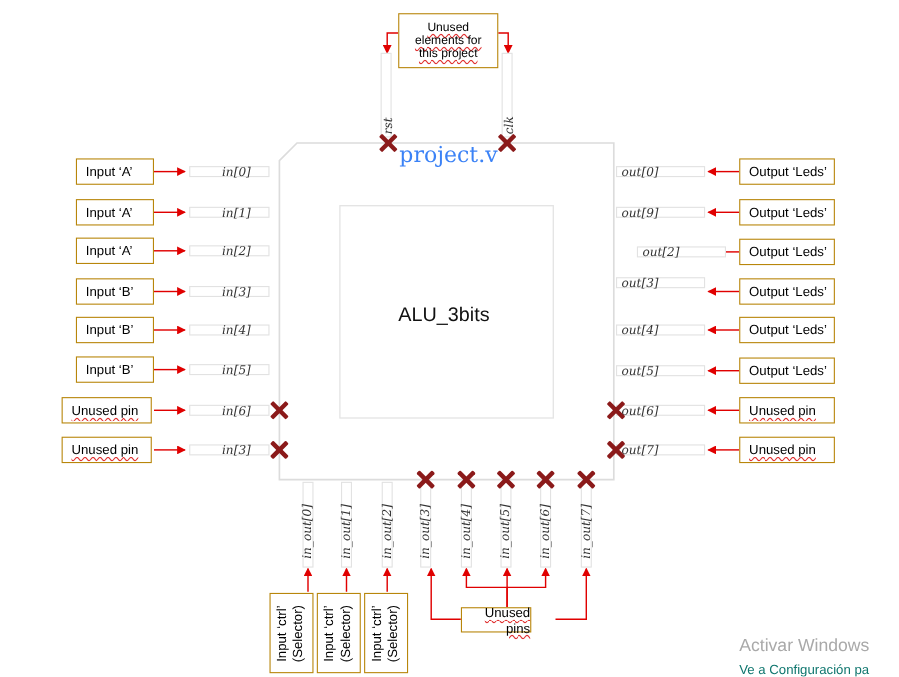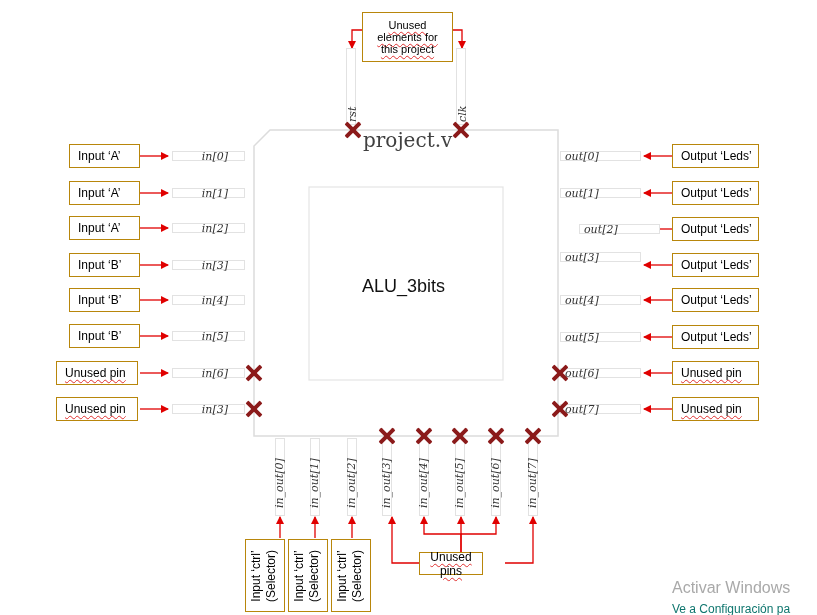--- a/index.html
+++ b/index.html
@@ -3,35 +3,35 @@
 <meta charset="utf-8">
 <style>
   html, body { margin:0; padding:0; }
   body { width:817px; height:615px; position:relative; background:#ffffff; overflow:hidden;
          font-family:"Liberation Sans", sans-serif; }
   svg.wires { position:absolute; left:0; top:0; width:817px; height:615px; }
   .box { position:absolute; border:1.5px solid #b8860b; background:#fff; box-sizing:border-box;
          display:flex; align-items:center; justify-content:center; font-size:12px; color:#000;
          font-family:"Liberation Sans", sans-serif; text-align:center; line-height:14px; }
   .box.left { justify-content:flex-start; padding-left:8px; }
-  .squig { text-decoration:underline wavy #e03030; text-decoration-thickness:1px; text-underline-offset:2px; }
+  .squig { text-decoration:underline wavy #e03030; text-decoration-thickness:1px; text-underline-offset:2px;text-align:right; }
   .pin { position:absolute; height:10px; border:1px solid #e2e2e2; background:#fff; box-sizing:border-box;
          font-family:"DejaVu Serif", serif; font-style:italic; font-size:11px; color:#333;
          display:flex; align-items:center; }
   .pin.in { justify-content:flex-end; padding-right:16px; }
   .pin.out { justify-content:flex-start; padding-left:4px; }
   .vpin { position:absolute; width:10px; border:1px solid #e2e2e2; background:#fff; box-sizing:border-box; }
   .vlabel { position:absolute; font-family:"DejaVu Serif", serif; font-style:italic; font-size:11px; color:#333;
             transform:rotate(-90deg); transform-origin:left top; white-space:nowrap; }
   .xmark { position:absolute; width:18px; height:18px; font-family:"DejaVu Sans", sans-serif; }
   .xmark::before, .xmark::after { content:""; position:absolute; left:-1px; top:7px; width:20px; height:4px;
          background:#8b1a1a; border-radius:1px; }
   .xmark::before { transform:rotate(45deg); }
   .xmark::after { transform:rotate(-45deg); }
-  .title { position:absolute; font-family:"DejaVu Serif", serif; font-size:20px; color:#404040; }
+  .title { position:absolute; font-family:"DejaVu Serif", serif; font-size:20px; color:#3b82f6; }
   .alu { position:absolute; font-family:"Liberation Sans", sans-serif; font-size:18px; color:#111; }
   .vbox { position:absolute; border:1.5px solid #b8860b; background:#fff; box-sizing:border-box; }
   .vbox-text { position:absolute; transform:rotate(-90deg); transform-origin:left top; white-space:nowrap;
                font-size:12px; line-height:15px; text-align:center; color:#000; }
   .watermark1 { position:absolute; left:672px; top:579px; font-size:16px; color:#a9a9a9; white-space:nowrap; }
   .watermark2 { position:absolute; left:672px; top:602px; font-size:12px; color:#0f766e; white-space:nowrap; }
 </style>
 </head>
 <body>
 
@@ -134,21 +134,21 @@
   </div>
 
 <div id="right-side">
     <div class="box left" style="left: 672px; top: 144px; width: 87px; height: 24px;">
       <span>Output ‘Leds’</span>
     </div>
     <div class="pin out" style="left: 560px; top: 151px; width: 81px;">out[0]</div>
     <div class="box left" style="left: 672px; top: 181px; width: 87px; height: 24px;">
       <span>Output ‘Leds’</span>
     </div>
-    <div class="pin out" style="left: 560px; top: 188px; width: 81px;">out[1]</div>
+    <div class="pin out" style="left: 560px; top: 188px; width: 81px;">out[9]</div>
     <div class="box left" style="left: 672px; top: 217px; width: 87px; height: 24px;">
       <span>Output ‘Leds’</span>
     </div>
     <div class="pin out" style="left: 579px; top: 224px; width: 81px;">out[2]</div>
     <div class="box left" style="left: 672px; top: 253px; width: 87px; height: 24px;">
       <span>Output ‘Leds’</span>
     </div>
     <div class="pin out" style="left: 560px; top: 252px; width: 81px;">out[3]</div>
     <div class="box left" style="left: 672px; top: 288px; width: 87px; height: 24px;">
       <span>Output ‘Leds’</span>

